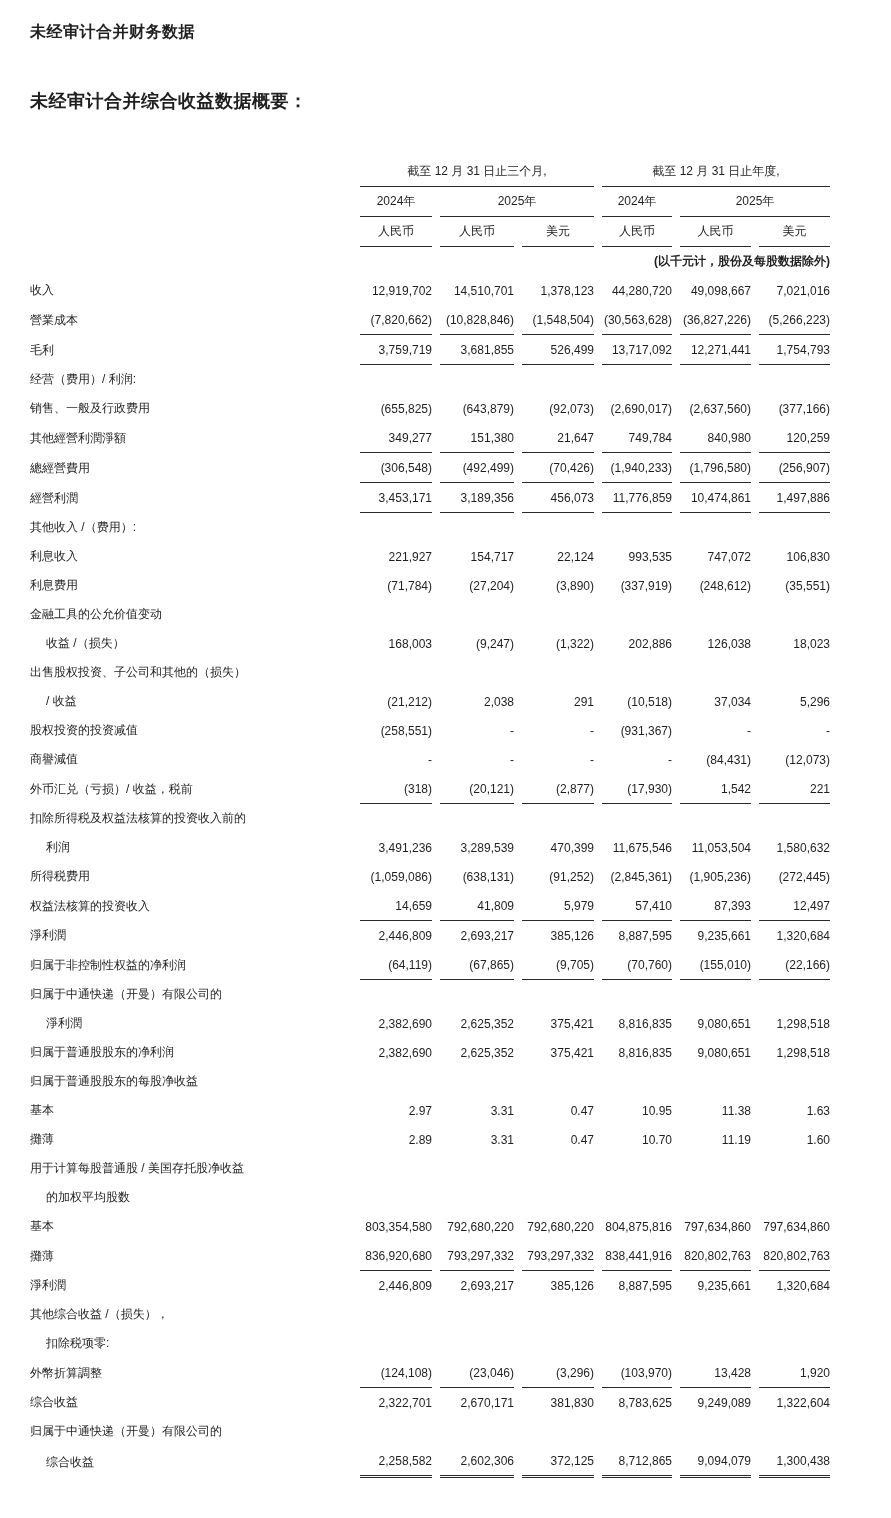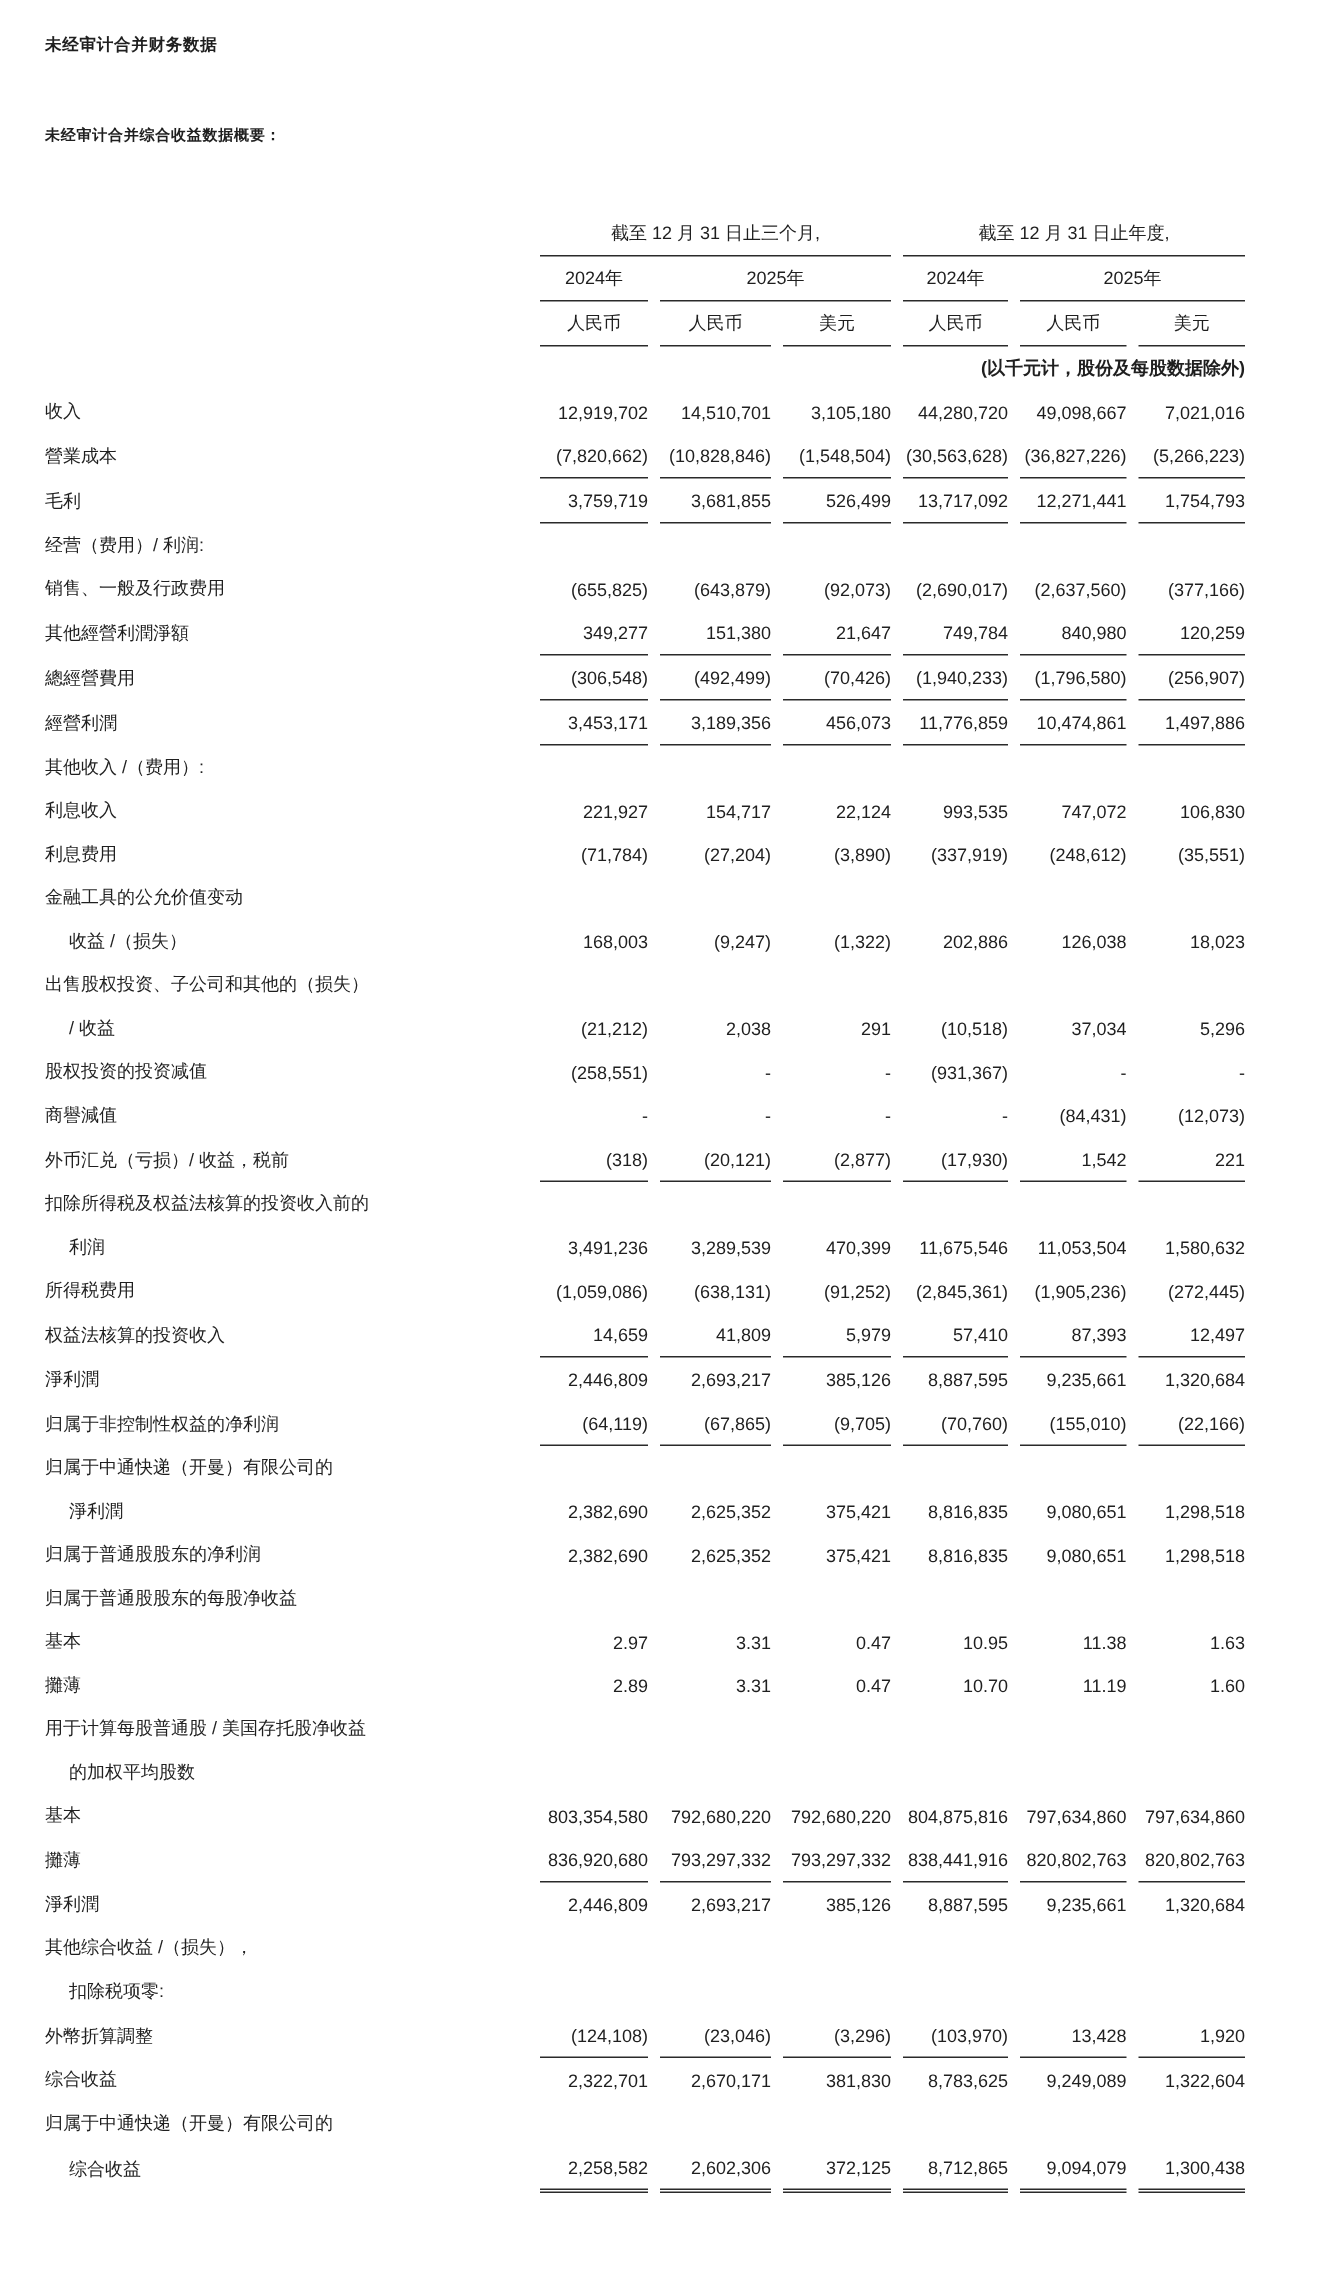--- a/index.html
+++ b/index.html
@@ -4,24 +4,24 @@
 <style>
   html,body { margin:0; padding:0; background:#ffffff; }
   body {
     width:891px; height:1518px; overflow:hidden;
     font-family:"Liberation Sans","DejaVu Sans",sans-serif;
     color:#1f1f1f;
     -webkit-font-smoothing:antialiased;
   }
   .page { padding:22px 24px 0 30px; }
   .doc-title {
-    font-size:11px; font-weight:bold; letter-spacing:.5px;
+    font-size:16px; font-weight:bold; letter-spacing:.5px;
   }
   .doc-subtitle {
-    font-size:10px; font-weight:bold; letter-spacing:.5px;
+    font-size:18px; font-weight:bold; letter-spacing:.5px;
     margin-top:46px;
   }
   table.fin {
     border-collapse:separate;
     border-spacing:8px 0;
     table-layout:fixed;
     margin-top:44px;
     margin-left:-8px; 
   }
   table.fin td {
@@ -84,21 +84,21 @@
       <tr>
         <td class="lbl hcell"></td>
         <td class="note hcell" colspan="6">(以千元计，股份及每股数据除外)</td>
       </tr>
     </tbody>
     <tbody>
         <tr>
           <td class="lbl">收入</td>
           <td class="num">12,919,702</td>
           <td class="num">14,510,701</td>
-          <td class="num">3,105,180</td>
+          <td class="num">1,378,123</td>
           <td class="num">44,280,720</td>
           <td class="num">49,098,667</td>
           <td class="num">7,021,016</td>
         </tr>
         <tr>
           <td class="lbl">營業成本</td>
           <td class="num u1">(7,820,662)</td>
           <td class="num u1">(10,828,846)</td>
           <td class="num u1">(1,548,504)</td>
           <td class="num u1">(30,563,628)</td>

